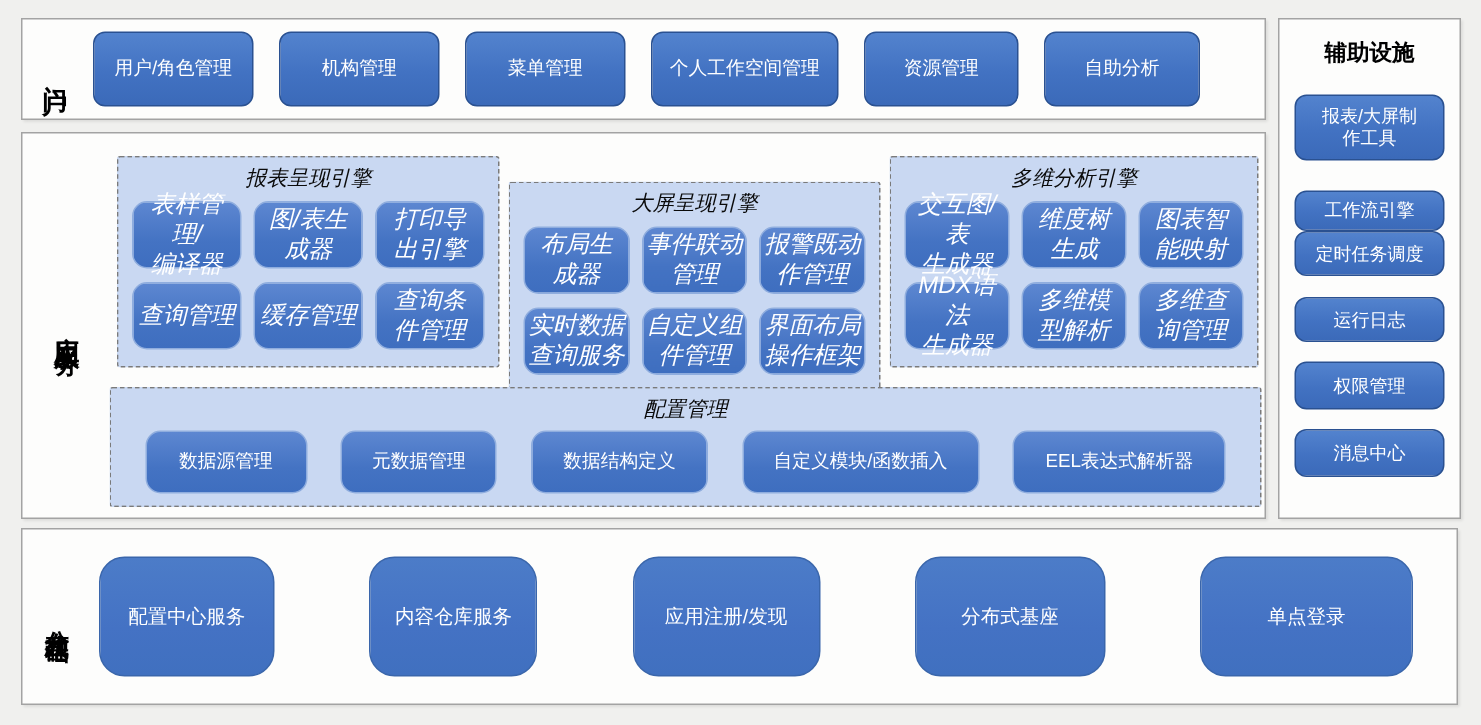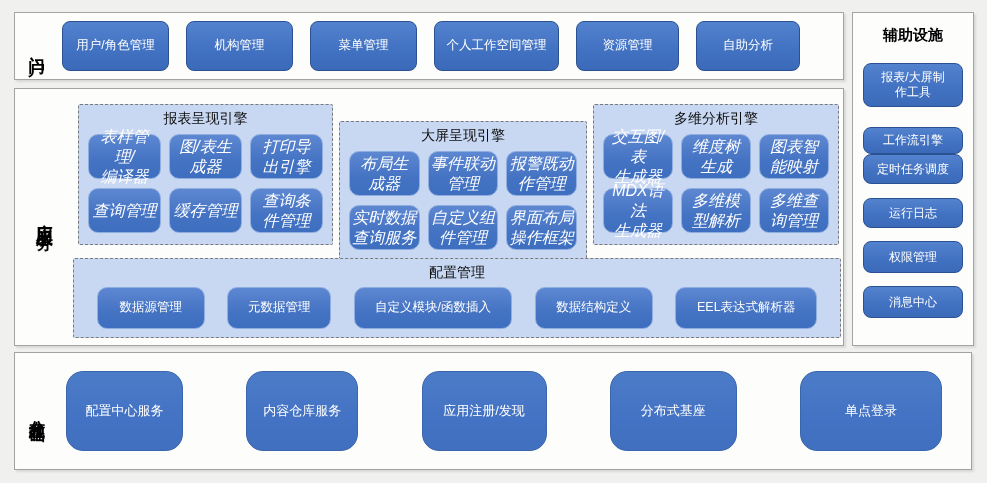--- a/index.html
+++ b/index.html
@@ -48,21 +48,21 @@
   
   #app { left: 14px; top: 88px; width: 830px; height: 258px; }
   #app .vlabel { position: absolute; left: 21px; top: 50%; transform: translateY(-50%); }
   .panel {
     position: absolute;
     background: #c9d8f2;
     border: 1px dashed #7a7a7a;
     border-radius: 2px;
     box-sizing: border-box;
   }
-  .panel-title { text-align: center; font-size: 14px; font-weight: 500; color: #0a0a0a; margin-top: 5px; }
+  .panel-title { text-align: center; font-size: 14px; font-weight: 500; color: #0a0a0a; margin-top: 5px; font-style: italic; }
   .panel-grid { display: grid; grid-template-columns: repeat(3, 1fr); gap: 9px 8px; padding: 6px 9px 0 9px; }
   .engine-btn {
     height: 45px; font-size: 16px; border-radius: 10px;
     border: 1px solid #8fadde;
     background: linear-gradient(180deg, #5d87d1 0%, #4473c3 60%, #3e6ebf 100%);
     padding: 0 2px;
     font-style: italic;
   }
   #panel-report { left: 63px; top: 15px; width: 255px; height: 141px; }
   #panel-dashboard { left: 324px; top: 32px; width: 248px; height: 141px; }
@@ -153,22 +153,22 @@
       <div class="btn engine-btn">多维查
 询管理</div>
     </div>
   </div>
 
   <div class="panel" id="panel-config">
     <div class="panel-title">配置管理</div>
     <div class="config-row">
       <div class="btn config-btn" style="width:108px">数据源管理</div>
       <div class="btn config-btn" style="width:104px">元数据管理</div>
+      <div class="btn config-btn" style="width:118px">数据结构定义</div>
       <div class="btn config-btn" style="width:158px">自定义模块/函数插入</div>
-      <div class="btn config-btn" style="width:118px">数据结构定义</div>
       <div class="btn config-btn" style="width:142px">EEL表达式解析器</div>
     </div>
   </div>
 </div>
 
 <div class="section" id="aux">
   <div class="aux-title">辅助设施</div>
   <div class="btn aux-btn" style="height:44px;margin-top:18px">报表/大屏制
 作工具</div>
   <div class="btn aux-btn" style="height:27px;margin-top:20px">工作流引擎</div>

